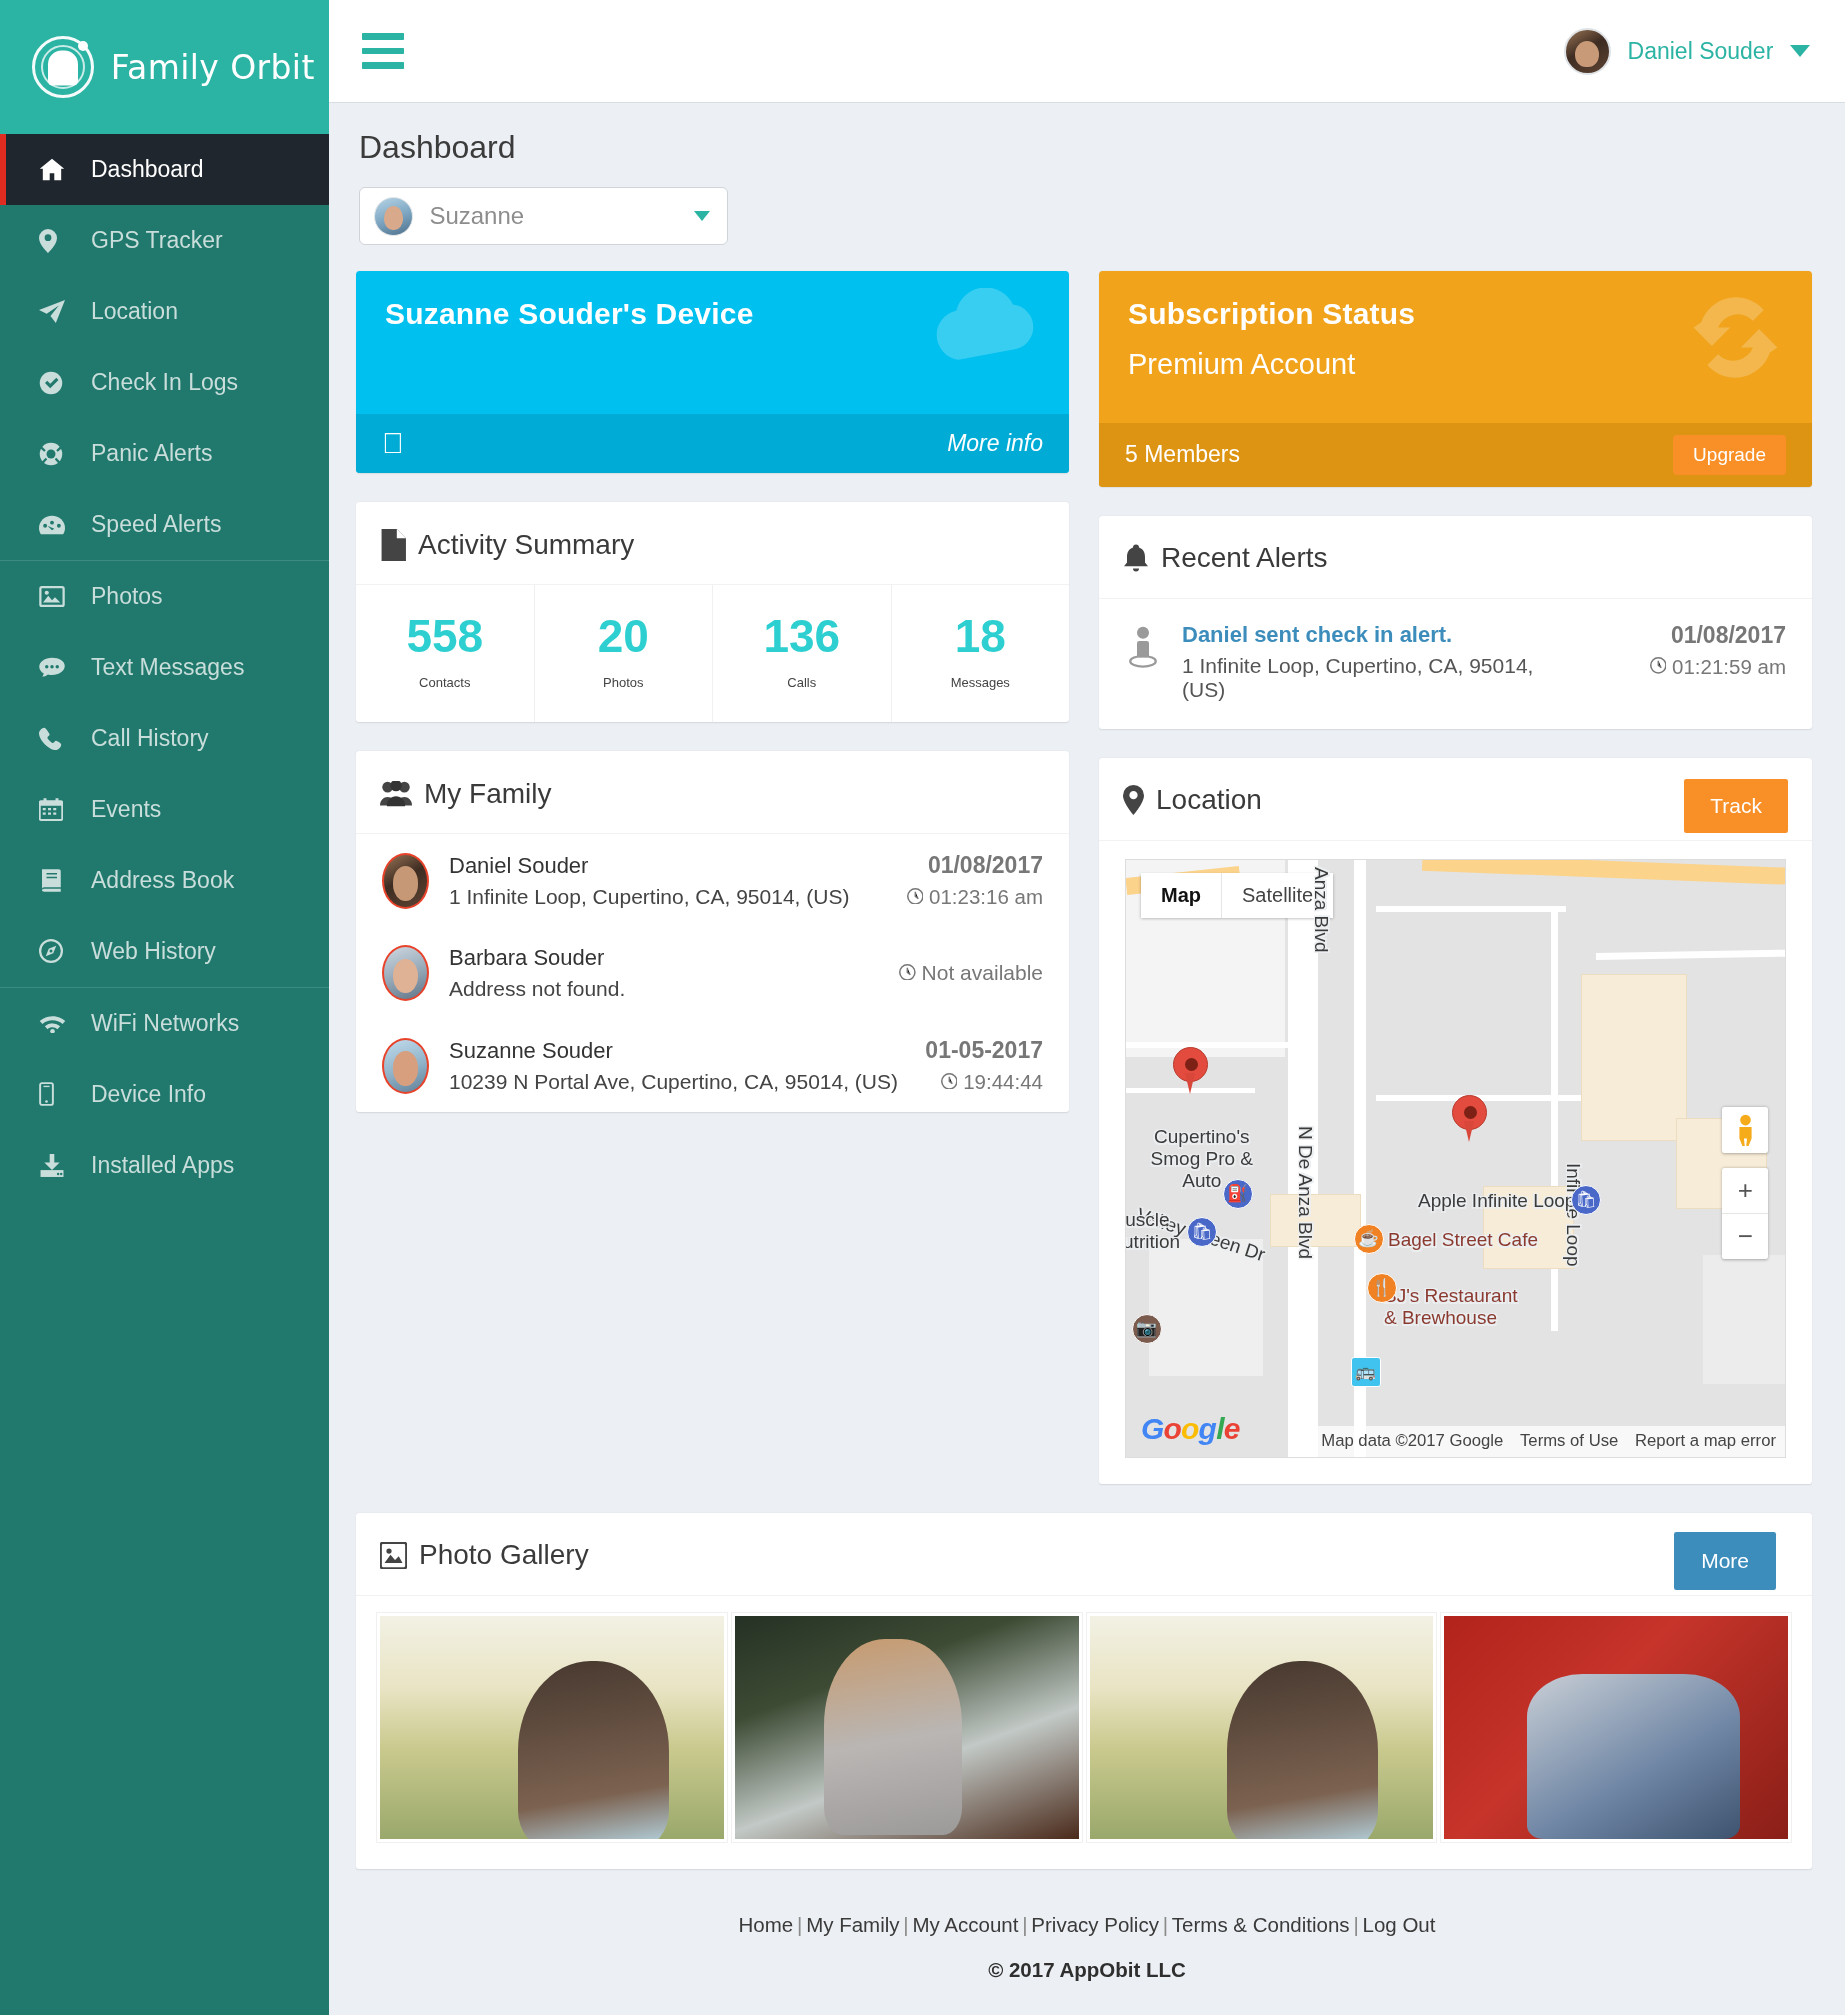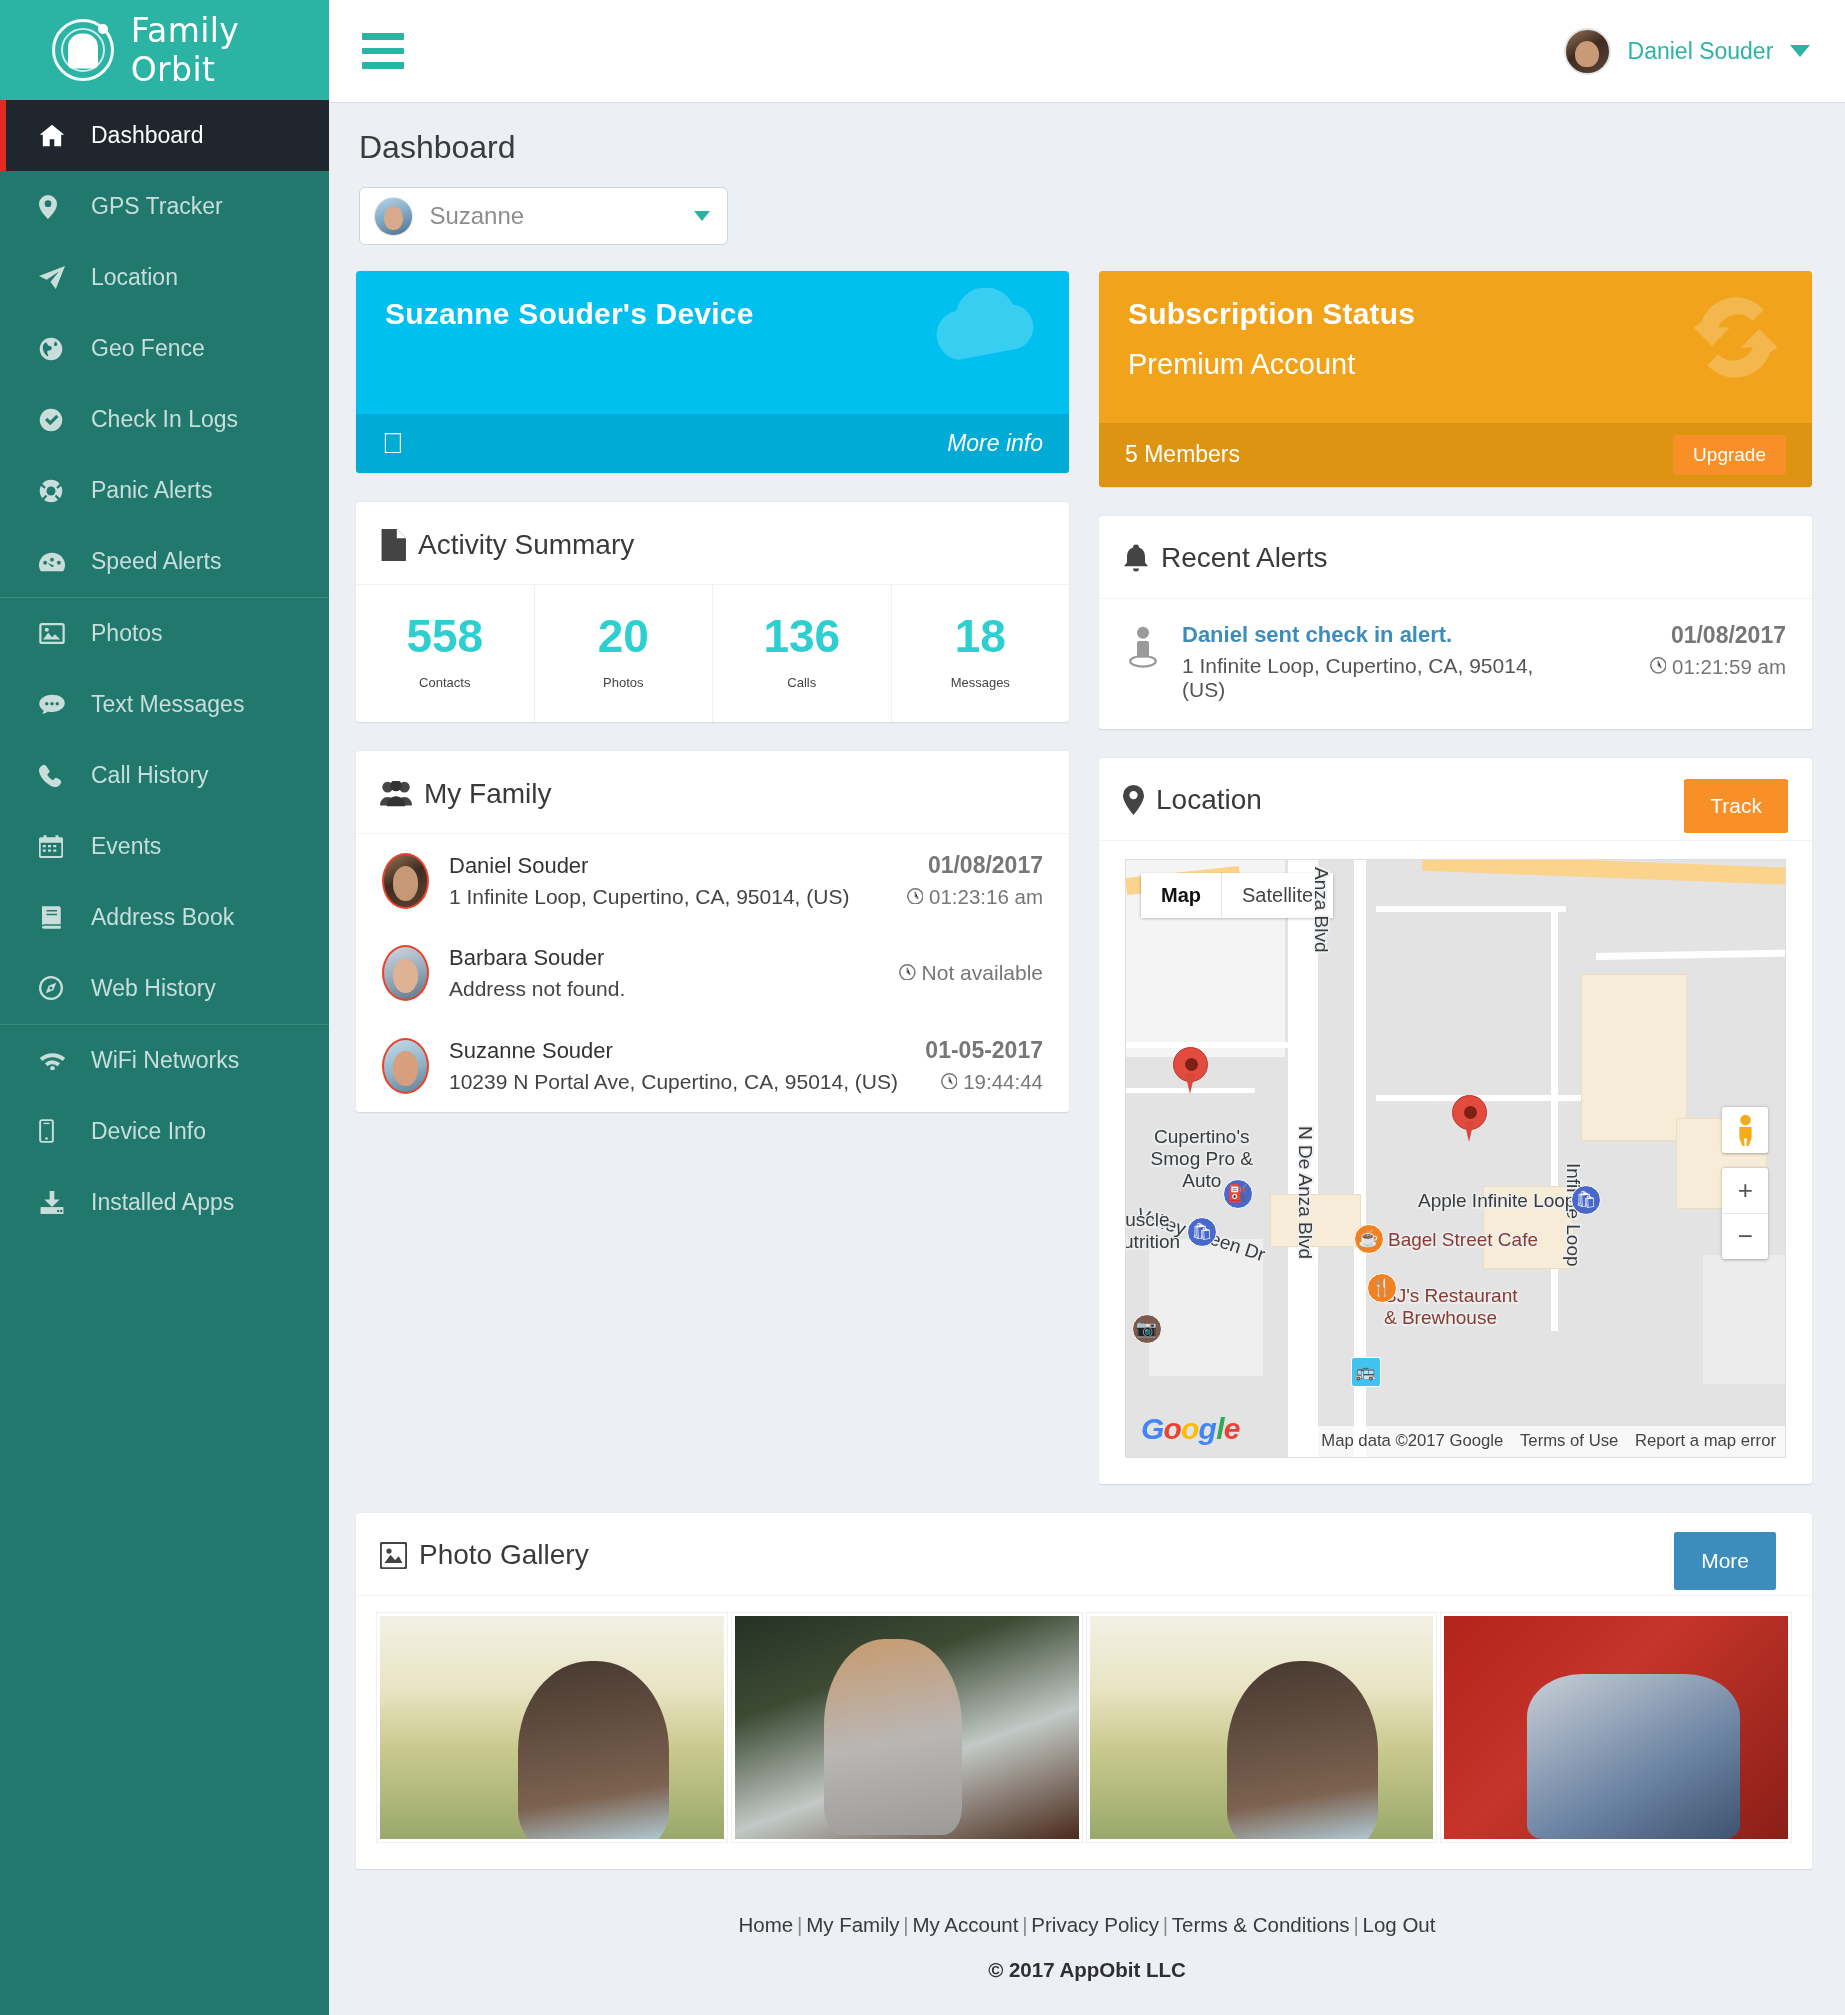--- a/index.html
+++ b/index.html
@@ -15,25 +15,25 @@
 
   
   .sidebar {
     width: 329px;
     flex: 0 0 329px;
     background: #21796e;
     display: flex;
     flex-direction: column;
   }
   .logo-box {
-    height: 100px;
+    height: 134px;
     background: #2bb3a3;
     display: flex;
     align-items: center;
-    padding-left: 52px;
+    padding-left: 32px;
     gap: 16.7px;
   }
   .logo-mark {
     width: 62px; height: 62px;
     position: relative;
     flex: 0 0 62px;
   }
   .logo-mark .ring {
     position: absolute; inset: 0;
     border: 3.8px solid #ffffff;
@@ -319,30 +319,20 @@
           </span>
           <span>GPS Tracker</span>
         </div>
         <div class="nav-item">
           <span class="ni-icon">
             <svg width="26" height="23" viewBox="0 0 34 30">
               <path fill="currentColor" d="M0 13 34 0 22 30l-7-9 11-14-16 11z"></path>
             </svg>
           </span>
           <span>Location</span>
-        </div>
-        <div class="nav-item">
-          <span class="ni-icon">
-            <svg width="24" height="24" viewBox="0 0 32 32">
-              <circle cx="16" cy="16" r="15" fill="currentColor"></circle>
-              <path fill="#21796e" d="M9 7c3 1 2 5 5 5s4 3 2 5-5 0-5 3 2 4 1 6c-4-2-7-7-7-12 0-3 1-5 4-7z"></path>
-              <path fill="#21796e" d="M22 6c2 2 3 3 2 5s-4 1-4-1 1-3 2-4z"></path>
-            </svg>
-          </span>
-          <span>Geo Fence</span>
         </div>
         <div class="nav-item">
           <span class="ni-icon">
             <svg width="24" height="24" viewBox="0 0 32 32">
               <circle cx="16" cy="16" r="15" fill="currentColor"></circle>
               <path fill="#21796e" d="m8 16 3-3 4 4 8-8 3 3-11 11z"></path>
             </svg>
           </span>
           <span>Check In Logs</span>
         </div>

